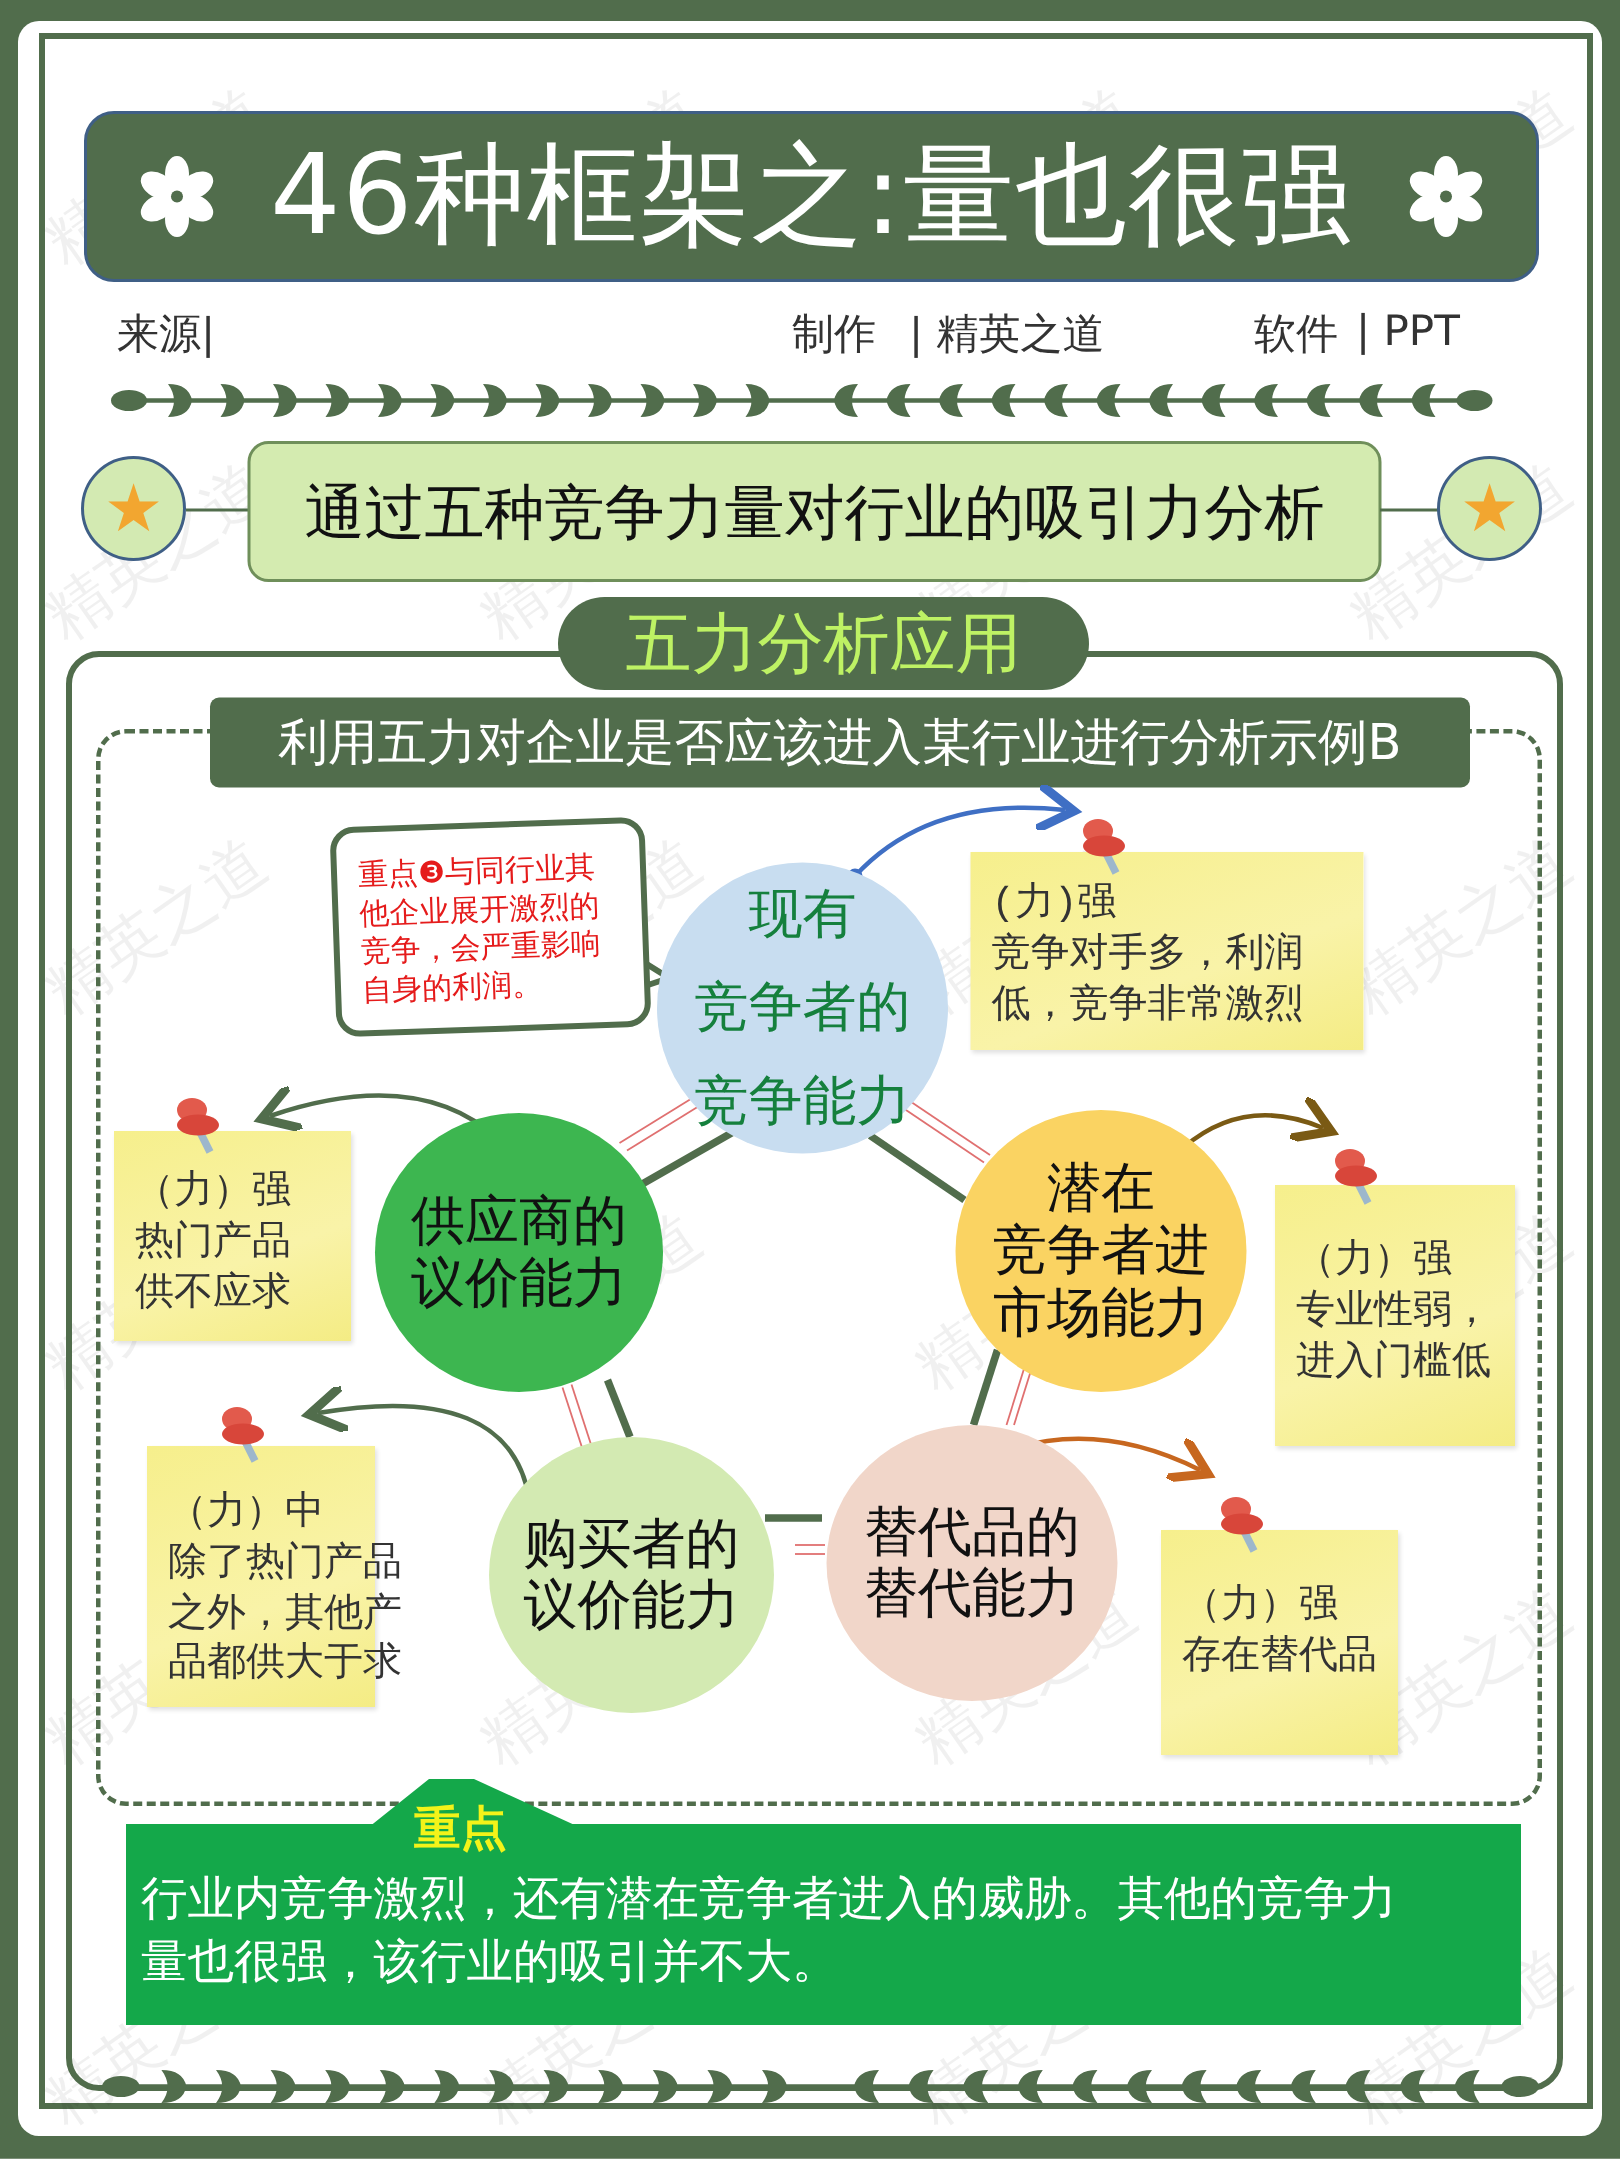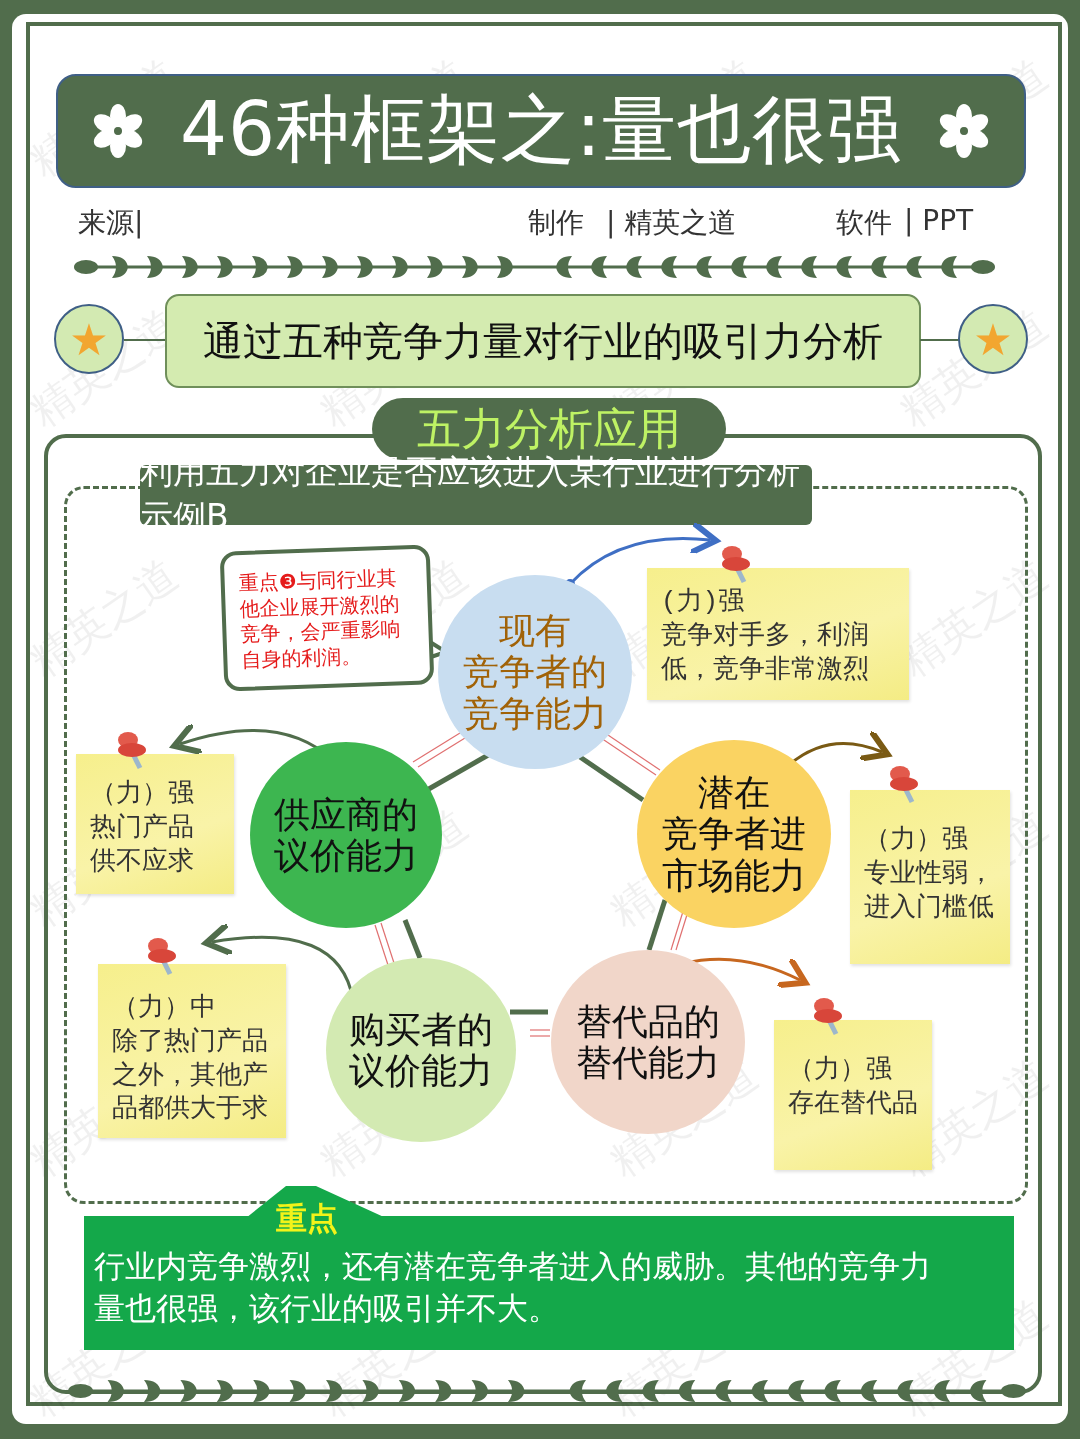--- a/index.html
+++ b/index.html
@@ -20,21 +20,21 @@
 
   .subtitle-wrap { position: absolute; top: 294px; left: 52px; width: 980px; height: 96px; }
   .star-circle { position: absolute; width: 70px; height: 70px; border-radius: 50%; background: #d3eab2; border: 2px solid #3f5f86; display: flex; align-items: center; justify-content: center; color: #f2a630; font-size: 44px; top: 10px; }
   .connector { position: absolute; height: 2px; background: #516d4c; top: 45px; }
   .subtitle-box { position: absolute; left: 113px; top: 0; width: 756px; height: 94px; background: #d4ebb0; border: 2px solid #6f8f5a; border-radius: 14px; display: flex; align-items: center; justify-content: center; font-size: 40px; color: #111; }
 
   .section-frame { position: absolute; left: 44px; top: 434px; width: 998px; height: 960px; border: 4px solid #516d4c; border-radius: 22px; }
   .section-pill { position: absolute; left: 372px; top: 398px; width: 354px; height: 62px; background: #516d4c; border-radius: 32px; color: #bef264; font-size: 44px; display: flex; align-items: center; justify-content: center; }
 
   .dashed-frame { position: absolute; left: 64px; top: 486px; width: 964px; height: 718px; border: 3px dashed #516d4c; border-radius: 20px; }
-  .example-banner { position: absolute; left: 140px; top: 465px; width: 672px; height: 60px; background: #516d4c; border-radius: 6px; color: #fff; font-size: 33px; display: flex; align-items: center; justify-content: center; }
+  .example-banner { position: absolute; left: 140px; top: 465px; width: 840px; height: 60px; background: #516d4c; border-radius: 6px; color: #fff; font-size: 33px; display: flex; align-items: center; justify-content: center; }
 
   .diagram-svg { position: absolute; left: 0; top: 0; width: 1080px; height: 1439px; pointer-events: none; }
 
   .circle { position: absolute; border-radius: 50%; display: flex; flex-direction: column; align-items: center; justify-content: center; text-align: center; line-height: 1.15; }
   .circle span { display: block; }
 
   .note { position: absolute; background: linear-gradient(160deg, #f6ef8c 0%, #f9f3a8 60%, #f4ec84 100%); box-shadow: 1px 2px 3px rgba(0,0,0,0.12); color: #333; font-size: 26px; line-height: 1.3; padding: 0 14px; }
   .note span { display: block; white-space: nowrap; font-family: Liberation Mono, monospace; }
 
   .pin { position: absolute; width: 40px; height: 50px; }
@@ -211,21 +211,21 @@
   <path d="M414 632 L446 652 L416 662" fill="#fff" stroke="#516d4c" stroke-width="4"></path>
 </svg>
 
 <div class="callout">
   <span>重点❸与同行业其</span>
   <span>他企业展开激烈的</span>
   <span>竞争，会严重影响</span>
   <span>自身的利润。</span>
 </div>
 
-<div class="circle" style="left:438px;top:575px;width:194px;height:194px;background:#c8ddf0;color:#a16207;font-size:36px;">
+<div class="circle" style="left:438px;top:575px;width:194px;height:194px;background:#c8ddf0;color:#15803d;font-size:36px;gap:21px;">
   <span>现有</span>
   <span>竞争者的</span>
   <span>竞争能力</span>
 </div>
 <div class="circle" style="left:637px;top:740px;width:194px;height:188px;background:#fad362;color:#111;font-size:36px;">
   <span>潜在</span>
   <span>竞争者进</span>
   <span>市场能力</span>
 </div>
 <div class="circle" style="left:551px;top:950px;width:194px;height:184px;background:#f1d6c9;color:#111;font-size:36px;">
@@ -248,21 +248,21 @@
 </div>
 <div class="note" style="left:850px;top:790px;width:160px;height:174px;padding-top:34px;">
   <span>（力）强</span>
   <span>专业性弱，</span>
   <span>进入门槛低</span>
 </div>
 <div class="note" style="left:774px;top:1020px;width:158px;height:150px;padding-top:34px;">
   <span>（力）强</span>
   <span>存在替代品</span>
 </div>
-<div class="note" style="left:98px;top:964px;width:188px;height:174px;padding-top:28px;">
+<div class="note" style="left:98px;top:964px;width:152px;height:174px;padding-top:28px;">
   <span>（力）中</span>
   <span>除了热门产品</span>
   <span>之外，其他产</span>
   <span>品都供大于求</span>
 </div>
 <div class="note" style="left:76px;top:754px;width:158px;height:140px;padding-top:24px;">
   <span>（力）强</span>
   <span>热门产品</span>
   <span>供不应求</span>
 </div>

